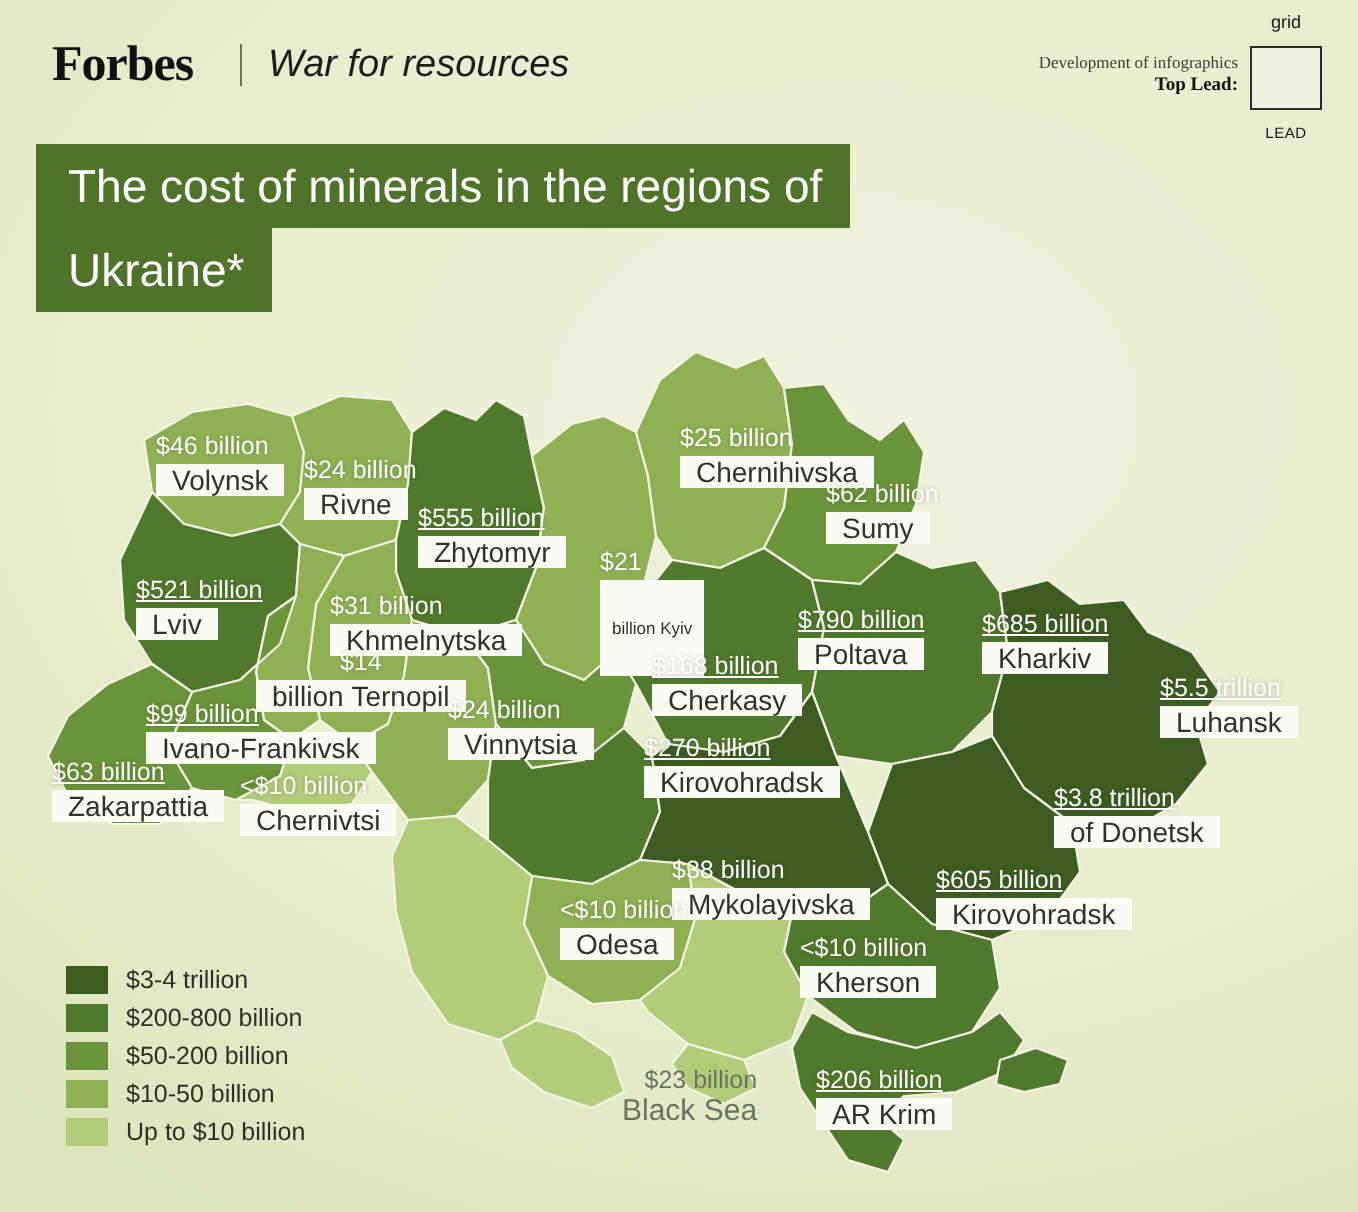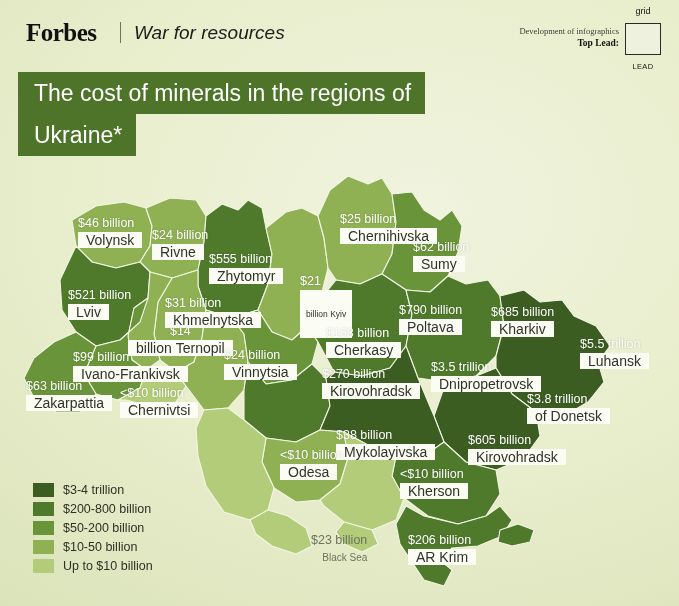--- a/index.html
+++ b/index.html
@@ -65,23 +65,23 @@
   .lbl .val{
     font-size:12.5px;color:#ffffff;white-space:nowrap;
     text-shadow:0 0 2px rgba(40,50,20,.28);
     line-height:14px;
   }
   .lbl .nm{
     display:inline-block;background:#fbfcf4;color:#2f3329;
     font-size:14px;line-height:12px;padding:2px 8px;white-space:nowrap;
     margin-top:2px;
   }
-  .lbl.dark .val{color:#ffffff;}
+  .lbl.dark .val{color:#ffffff;text-decoration:underline;}
   .lbl.sea .val{color:#6c7360;text-shadow:none;}
-  .lbl.sea .nm{background:transparent;color:#6c7360;padding:0;font-size:10px;}
+  .lbl.sea .nm{background:transparent;color:#6c7360;padding:0;font-size:15px;}
   .lbl.kyiv .nm{font-size:8.5px;padding:18px 6px;}
 </style>
 </head>
 <body>
 
 <div id="page">
 
   <div class="hdr">
     <div class="forbes">Forbes</div>
     <div class="hdr-div"></div>
@@ -234,24 +234,20 @@
   <div class="lbl dark" style="left:326px;top:326px;">
     <div class="val">$168 billion</div>
     <div class="nm">Cherkasy</div>
   </div>
 
   <div class="lbl dark" style="left:322px;top:367px;">
     <div class="val">$270 billion</div>
     <div class="nm">Kirovohradsk</div>
   </div>
 
-  <div class="lbl dark" style="left:431px;top:360px;">
-    <div class="val">$3.5 trillion</div>
-    <div class="nm">Dnipropetrovsk</div>
-  </div>
 
   <div class="lbl dark" style="left:527px;top:392px;">
     <div class="val">$3.8 trillion</div>
     <div class="nm">of Donetsk</div>
   </div>
 
   <div class="lbl dark" style="left:26px;top:379px;">
     <div class="val">$63 billion</div>
     <div class="nm">Zakarpattia</div>
   </div>

